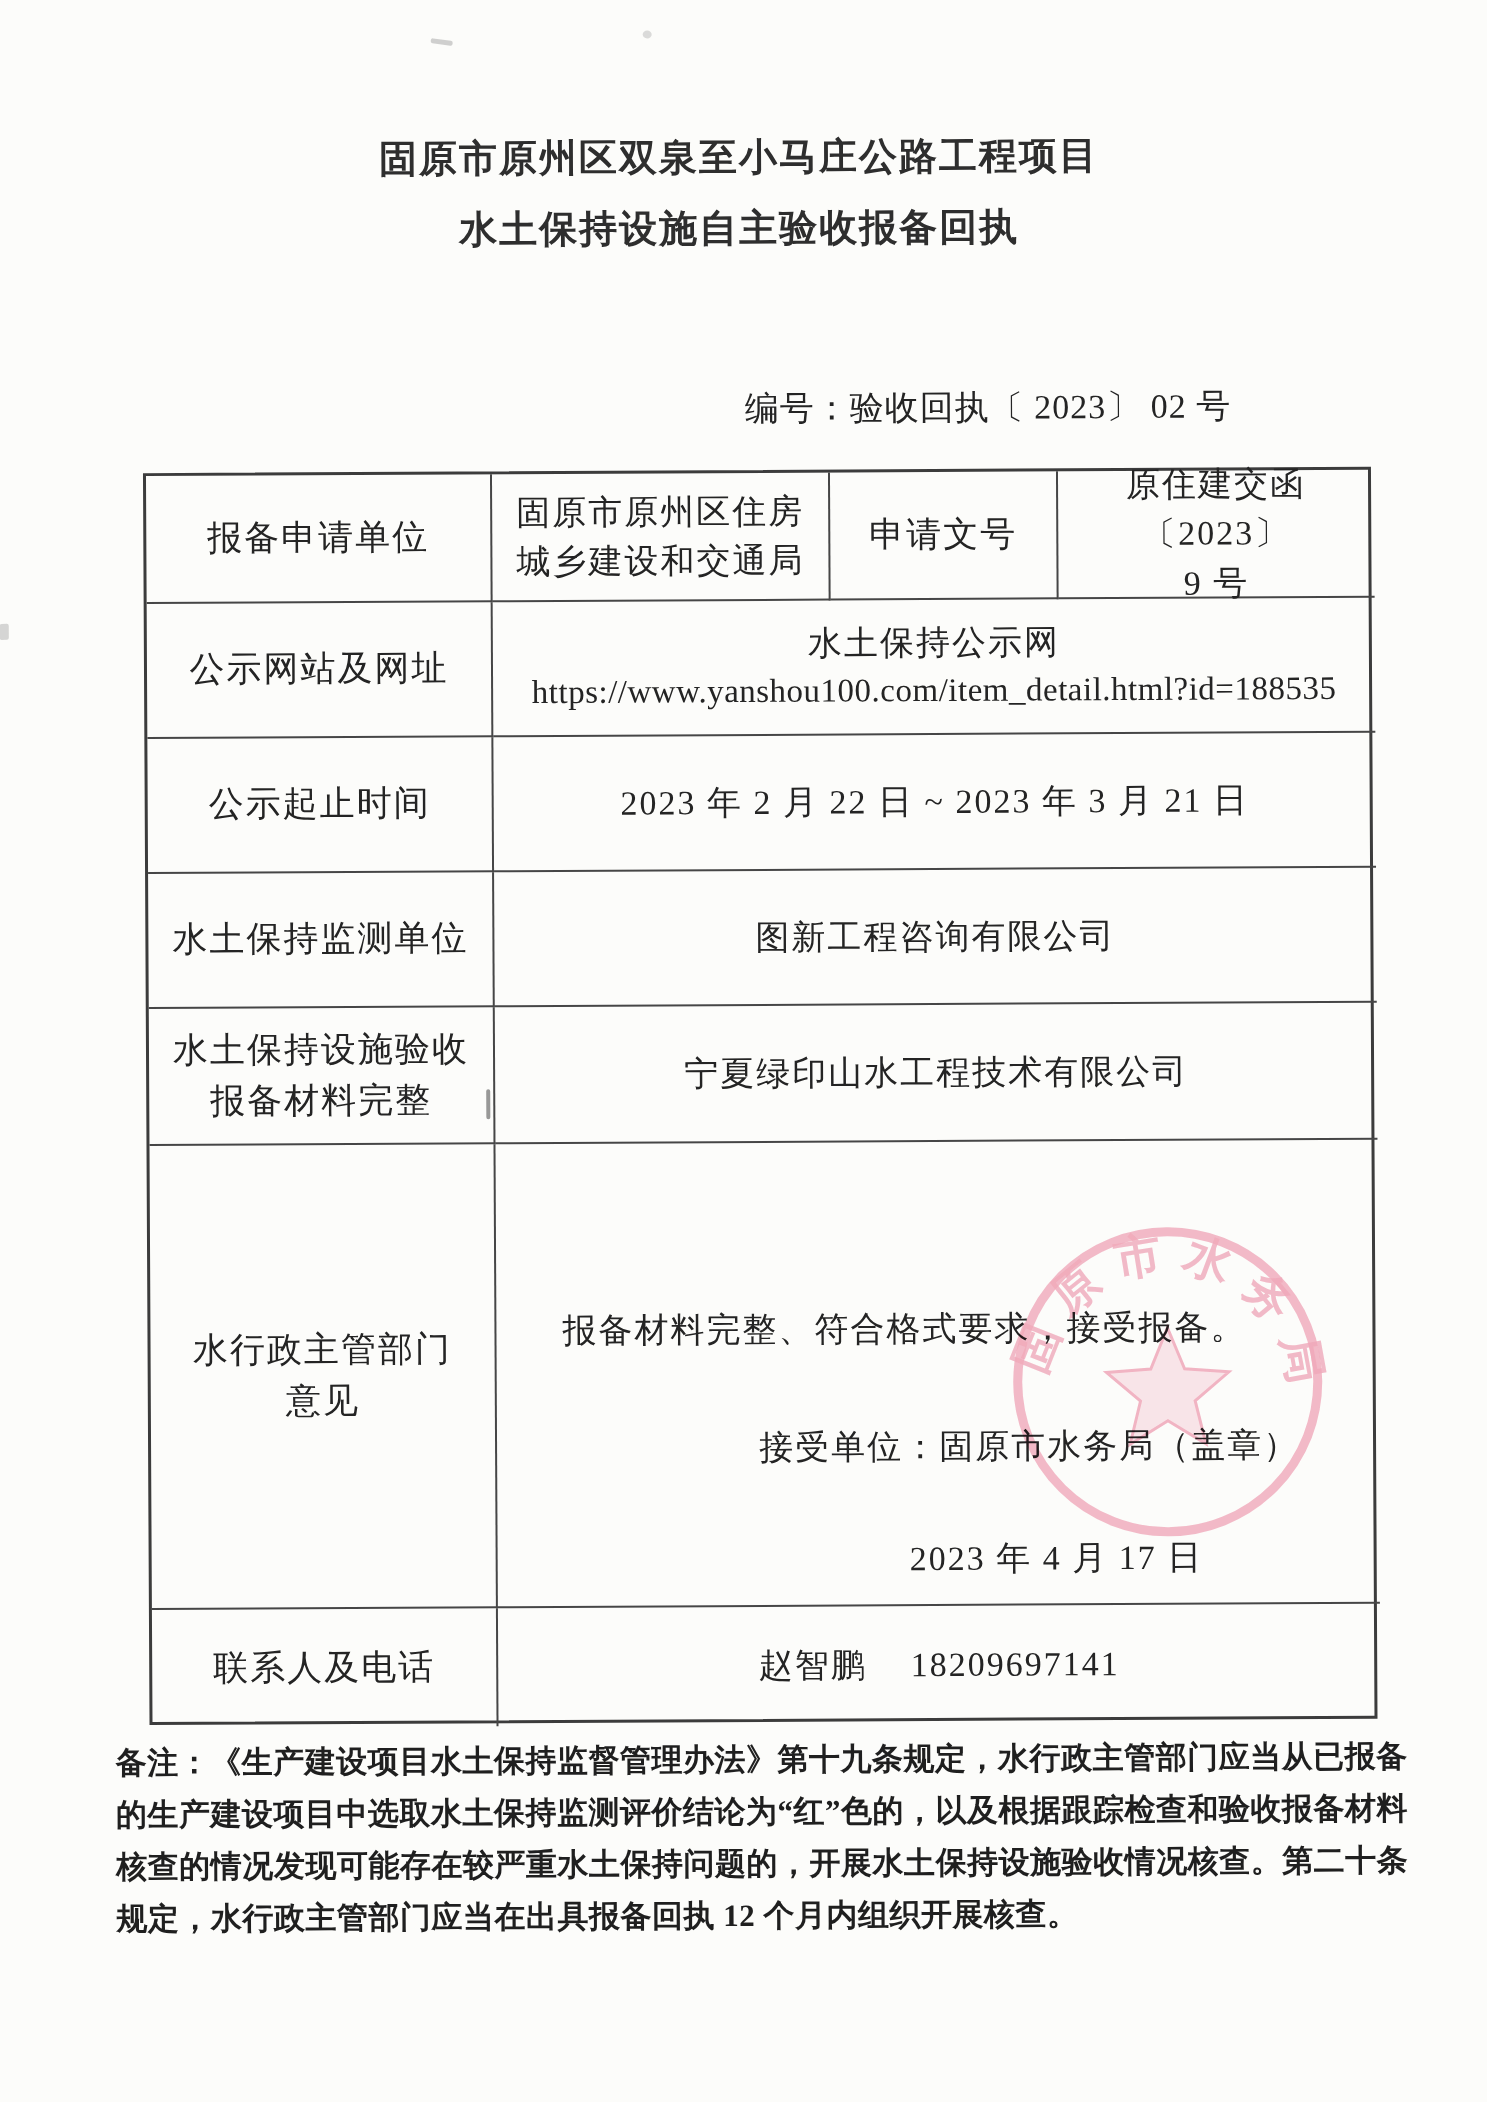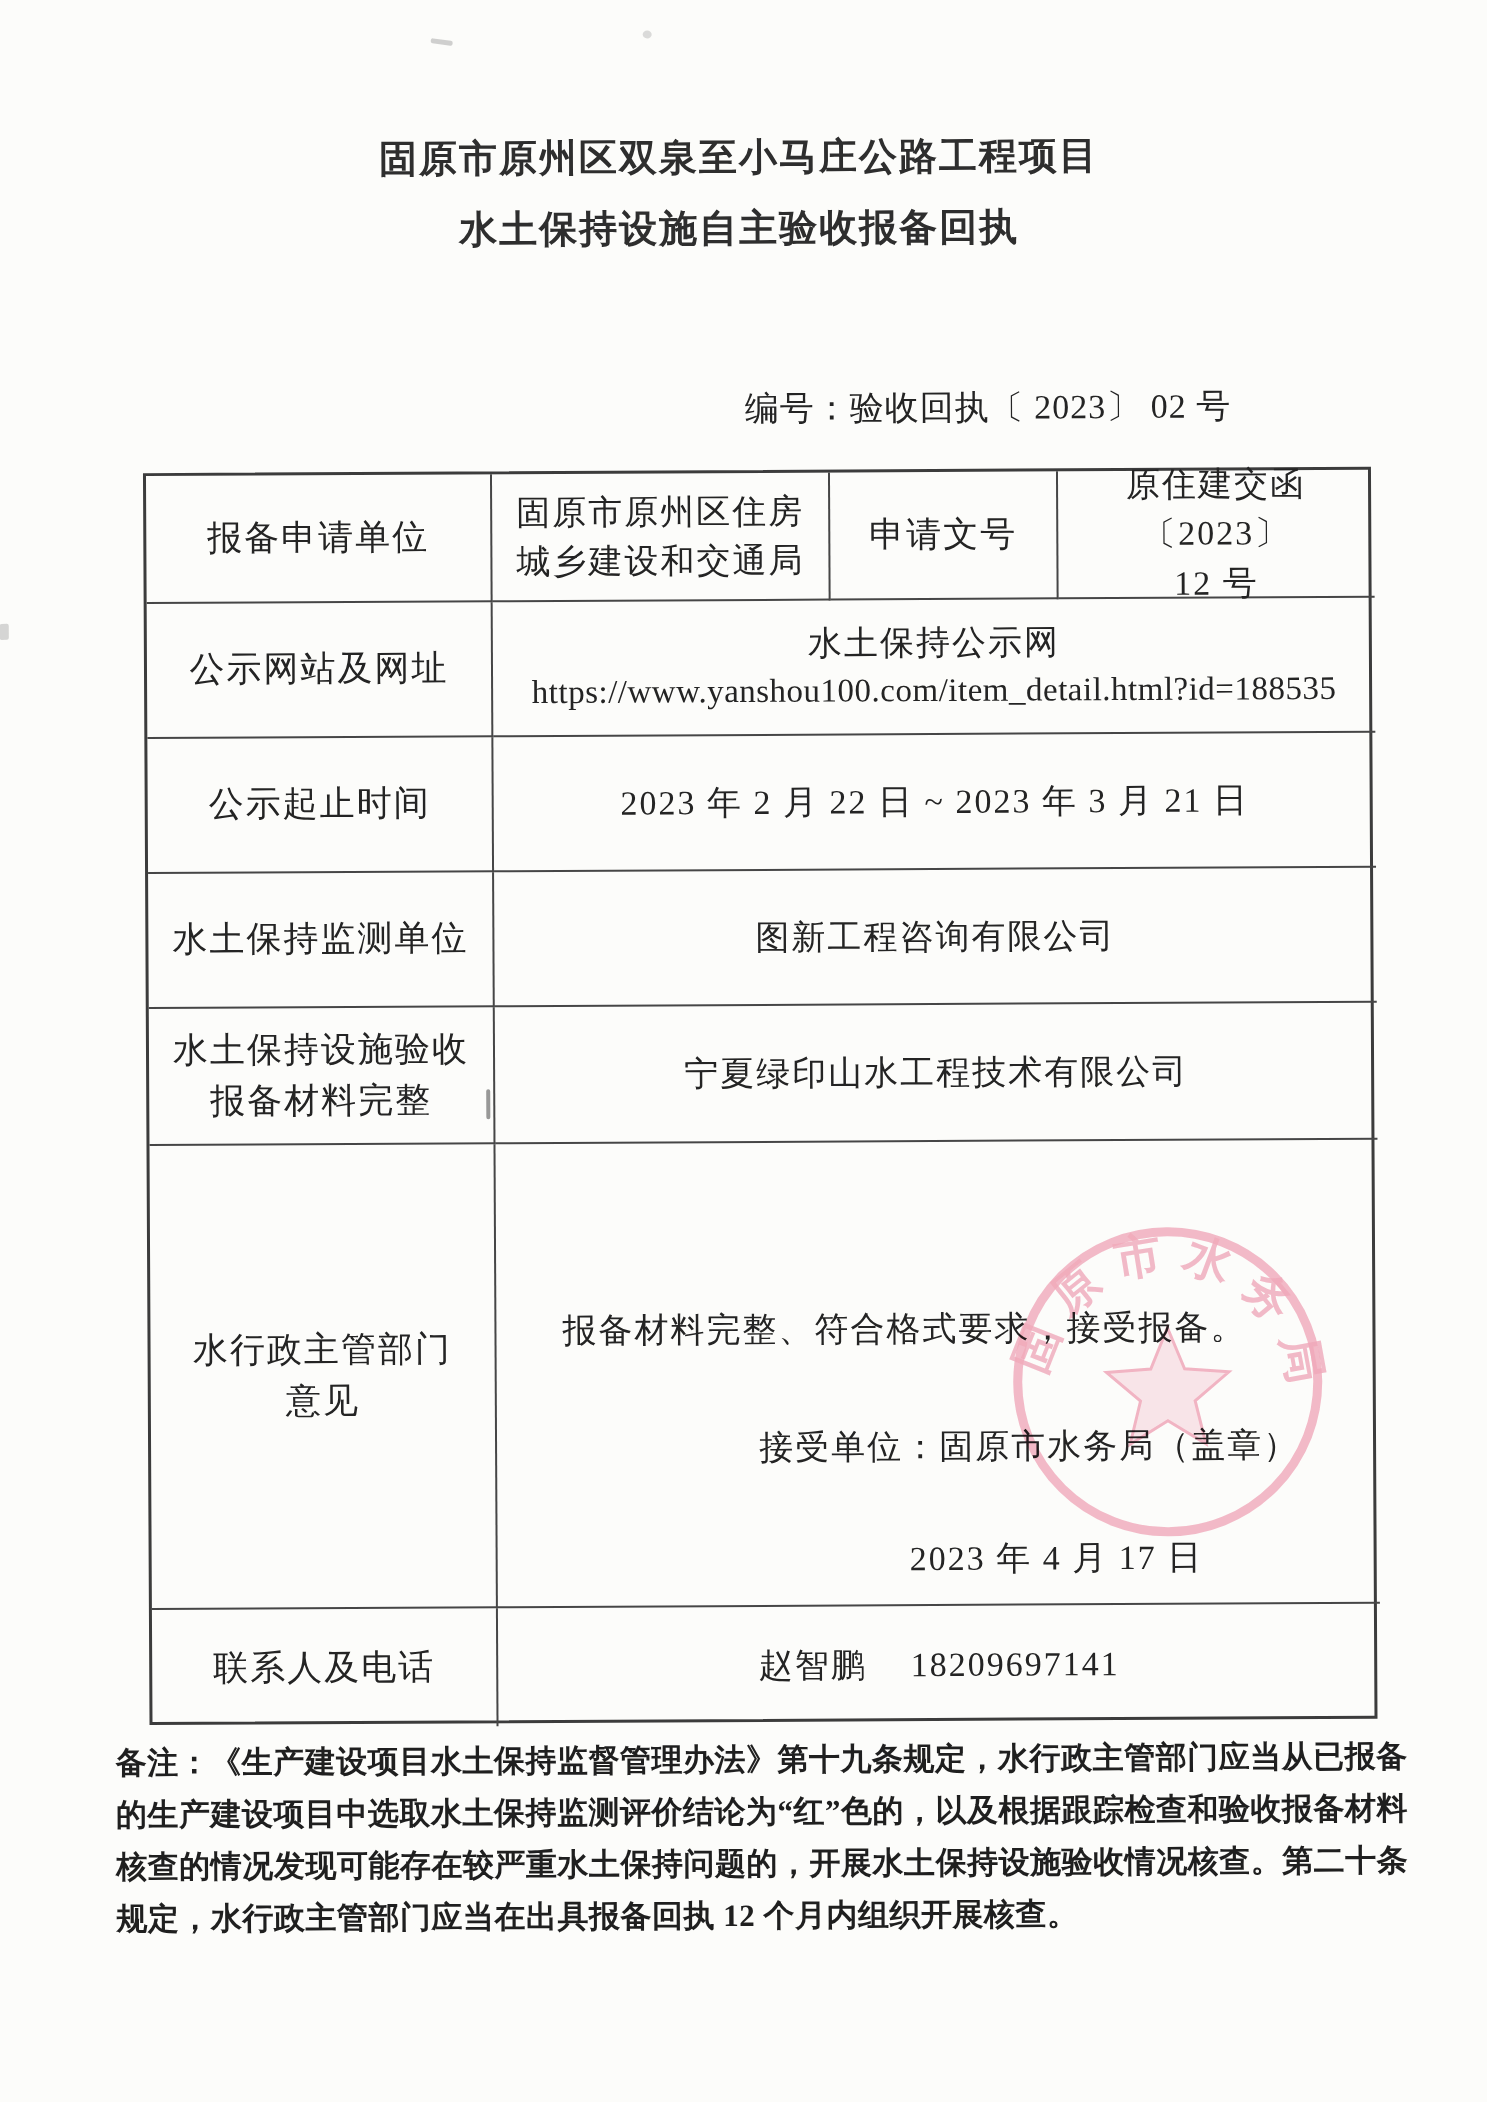--- a/index.html
+++ b/index.html
@@ -95,21 +95,21 @@
     <div class="form-table">
 
       <div class="cell label-cell br bb">报备申请单位</div>
       <div class="cell br bb">
         <span>固原市原州区住房</span>
         <span>城乡建设和交通局</span>
       </div>
       <div class="cell label-cell br bb">申请文号</div>
       <div class="cell bb">
         <span>原住建交函〔2023〕</span>
-        <span>12 号</span>
+        <span>9 号</span>
       </div>
 
       <div class="cell label-cell br bb">公示网站及网址</div>
       <div class="cell span3 bb">
         <span>水土保持公示网</span>
         <span class="url-line">https://www.yanshou100.com/item_detail.html?id=188535</span>
       </div>
 
       <div class="cell label-cell br bb">公示起止时间</div>
       <div class="cell span3 bb">2023 年 2 月 22 日 ~ 2023 年 3 月 21 日</div>

